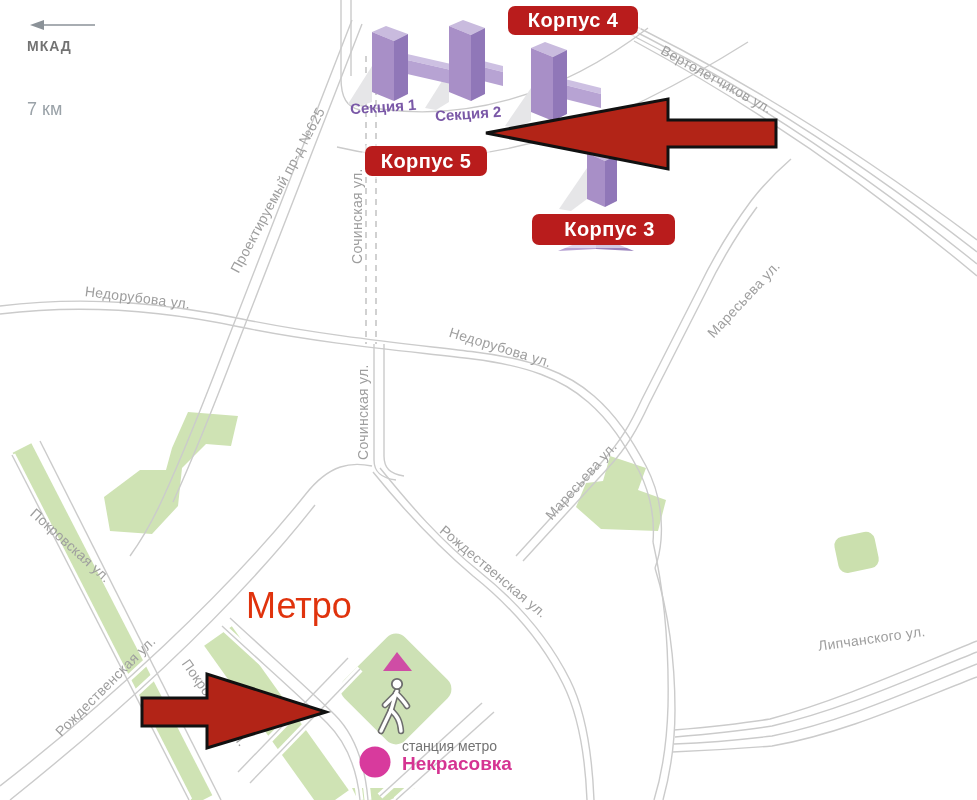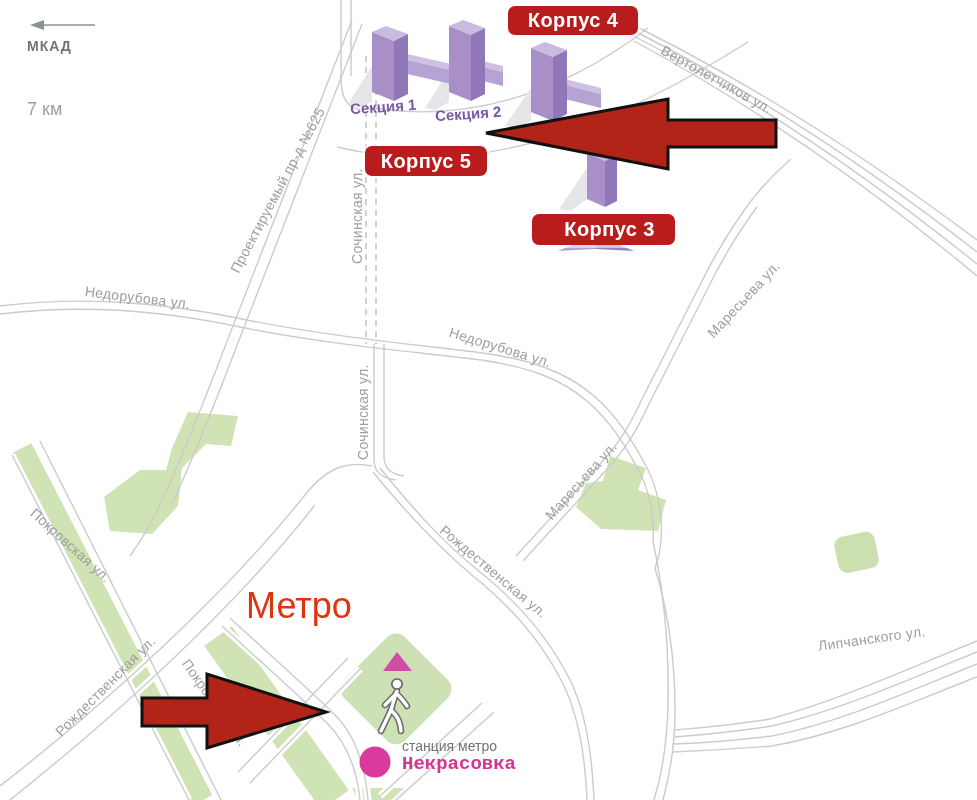--- a/index.html
+++ b/index.html
@@ -17,21 +17,21 @@
   .badge{
     position:absolute;background:#b91c1c;color:#fff;font-weight:bold;font-size:20px;
     display:flex;align-items:center;justify-content:center;border-radius:7px;z-index:2;
     letter-spacing:.4px;box-shadow:0 0 0 3px rgba(255,255,255,.55);
   }
   .section-label{position:absolute;color:#7a58a7;font-weight:bold;font-size:15px;z-index:2;white-space:nowrap;transform:rotate(-4deg);}
   .mkad-name{position:absolute;left:27px;top:38px;font-size:14px;font-weight:bold;color:#737373;letter-spacing:1px;z-index:2;}
   .mkad-dist{position:absolute;left:27px;top:63px;font-size:18px;color:#9aa2a8;z-index:2;margin-top:36px;}
   .metro-big{position:absolute;left:246px;top:585px;font-size:36px;color:#e0330d;z-index:2;}
   .st-caption{position:absolute;left:402px;top:738px;font-size:14px;color:#737373;z-index:2;}
-  .st-name{position:absolute;left:402px;top:753px;font-size:19px;font-weight:bold;color:#d53492;z-index:2;font-family:Liberation Mono, monospace;}
+  .st-name{position:absolute;left:402px;top:753px;font-size:19px;font-weight:bold;color:#d53492;z-index:2;}
 </style>
 </head>
 <body>
 
 <svg class="layer base" width="977" height="800" viewBox="0 0 977 800">
 
   <g>
     <line x1="22" y1="448" x2="203" y2="800" stroke="#cfe3b4" stroke-width="21"></line>
     <line x1="218" y1="636" x2="335" y2="800" stroke="#cfe3b4" stroke-width="34"></line>
     <polygon points="188,412 238,416 231,446 206,444 182,468 178,506 152,534 110,531 104,497 140,470 166,470 172,448" fill="#cfe3b4"></polygon>

